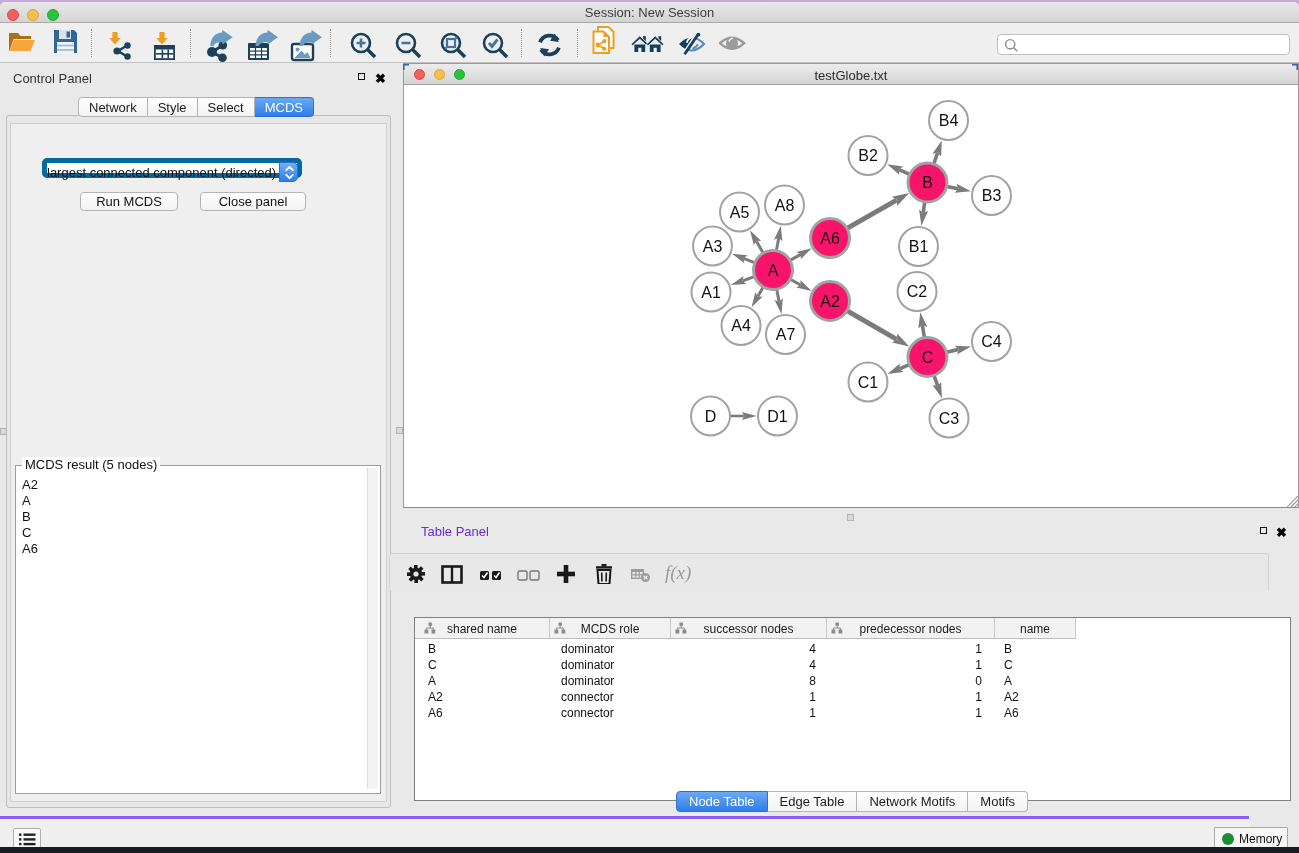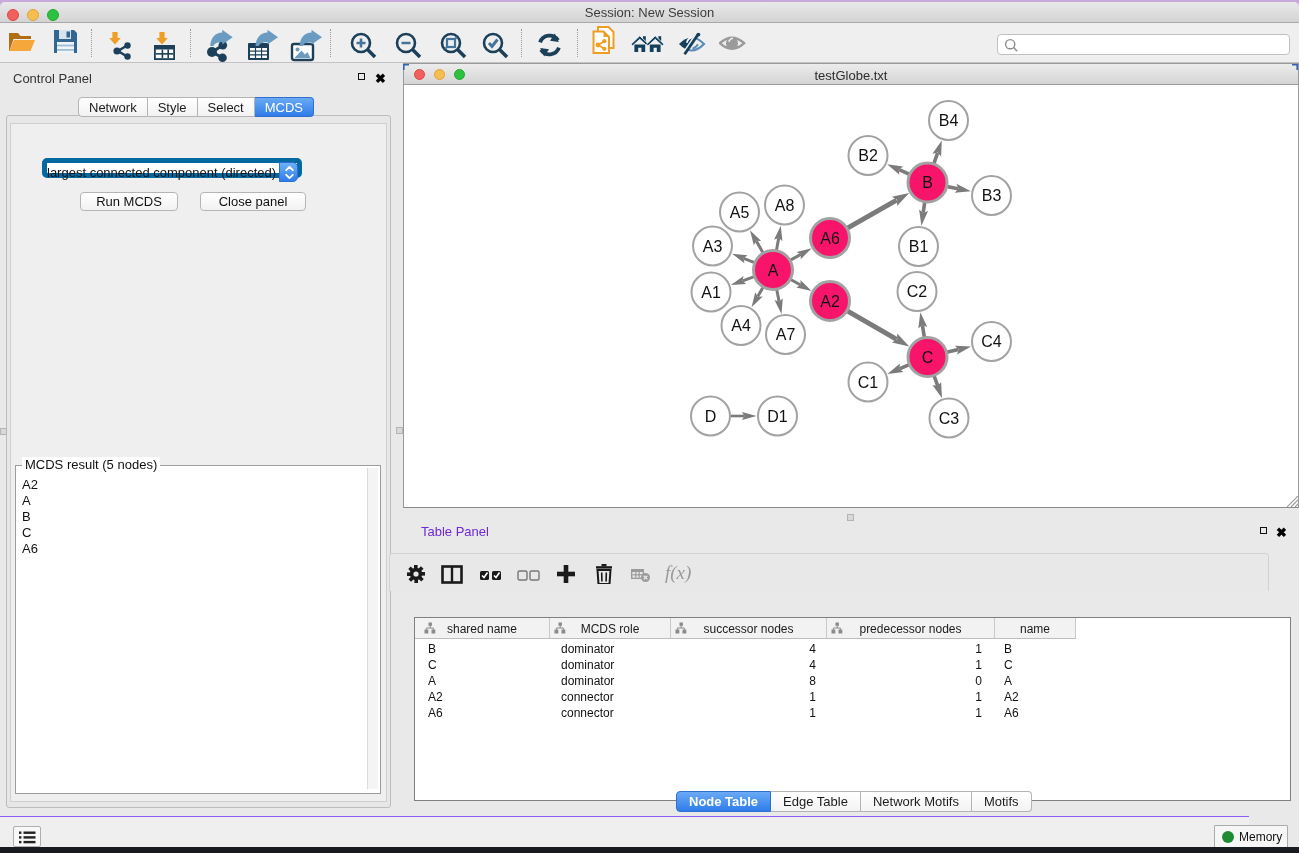--- a/index.html
+++ b/index.html
@@ -46,25 +46,25 @@
 
 #tp-title { position:absolute; left:421px; top:522px; font-size:13px; color:#6d28d9; }
 #tp-toolbar { position:absolute; left:389px; top:551px; width:880px; height:38px; background:#e8e8e8; border:1px solid #d2d2d2; border-radius:4px 4px 0 0; border-bottom:none; }
 #tp-table { position:absolute; left:414px; top:595px; width:877px; height:184px; background:#fff; border:1px solid #808080; font-size:12px; color:#111;margin-top:20px; }
 .th { position:absolute; top:0; height:21px; background:#f2f2f2; border-right:1px solid #c9c9c9; border-bottom:1px solid #bdbdbd; }
 .th .lbl { position:absolute; top:4px; width:100%; text-align:center; font-size:12px; color:#1a1a1a; }
 .cell { position:absolute; font-size:12px; color:#111; }
 
 #bottomtabs { position:absolute; left:676px; top:789px; height:21px; display:flex; }
 .btab { height:21px; line-height:20px; font-size:13px; color:#1c1c1c; background:linear-gradient(#ffffff,#f3f3f3); border:1px solid #b4b4b4; border-left:none; padding:0 12px; }
-.btab.first { border-left:1px solid #b4b4b4; border-radius:4px 0 0 4px;font-weight:bold; }
+.btab.first { border-left:1px solid #b4b4b4; border-radius:4px 0 0 4px; }
 .btab.last { border-radius:0 4px 4px 0; }
 .btab.sel { background:linear-gradient(#6aaaf5,#2f7de9); color:#fff; border-color:#2f6fd0; }
 
-#statusbar { position:absolute; left:0; top:814px; width:1249px; height:31px; background:#efefef; border-top:1px solid #8b5cf6; }
+#statusbar { position:absolute; left:0; top:814px; width:1249px; height:31px; background:#efefef; border-top:3px solid #8b5cf6; }
 #listbtn { position:absolute; left:13px; top:9px; width:28px; height:21px; background:#f8f8f8; border:1px solid #b0b0b0; border-radius:2px; }
 #membtn { position:absolute; left:1214px; top:8px; width:74px; height:23px; background:#f6f6f6; border:1px solid #ababab; border-radius:1px; font-size:12px; color:#111; }
 #membtn .dot { position:absolute; left:7px; top:5px; width:12px; height:12px; border-radius:50%; background:#1d8c35; }
 #membtn .t { position:absolute; left:24px; top:4px; }
 .grip { position:absolute; width:7px; height:7px; background:#d8d8d8; border:1px solid #b5b5b5; }
 </style></head>
 <body>
 <div id="win">
   <div id="titlebar">
       <div class="tl r"></div>

